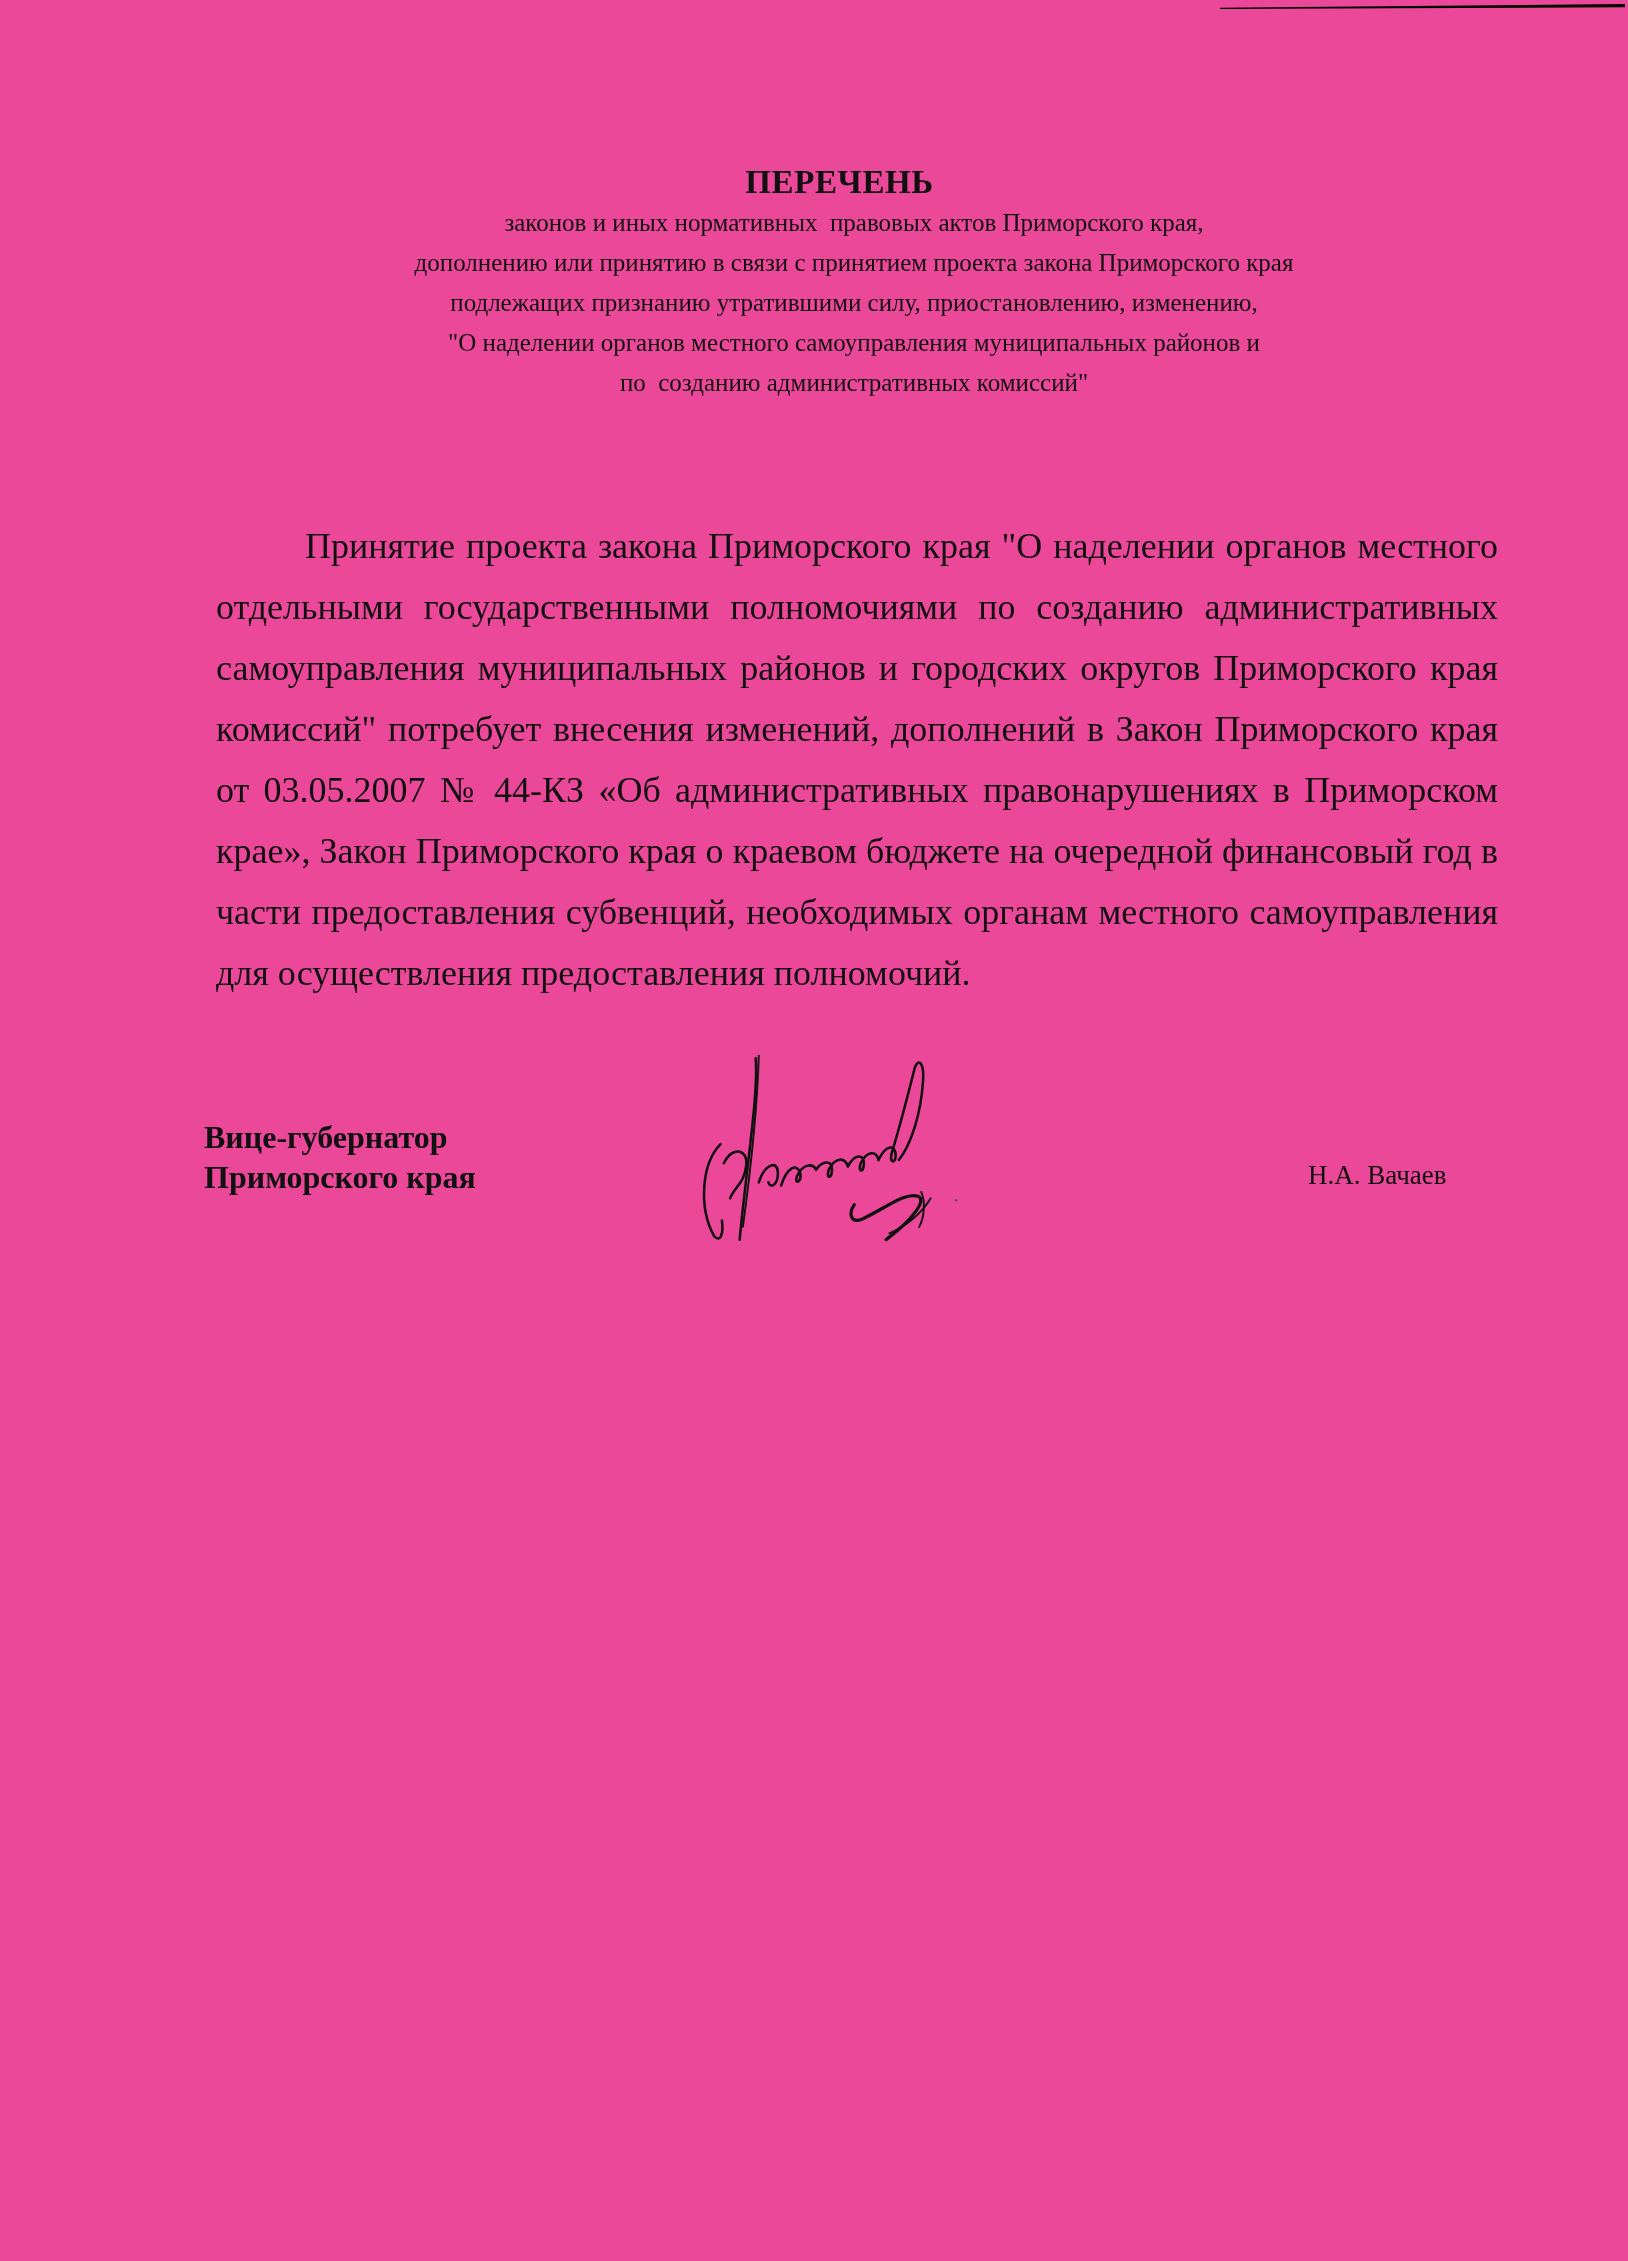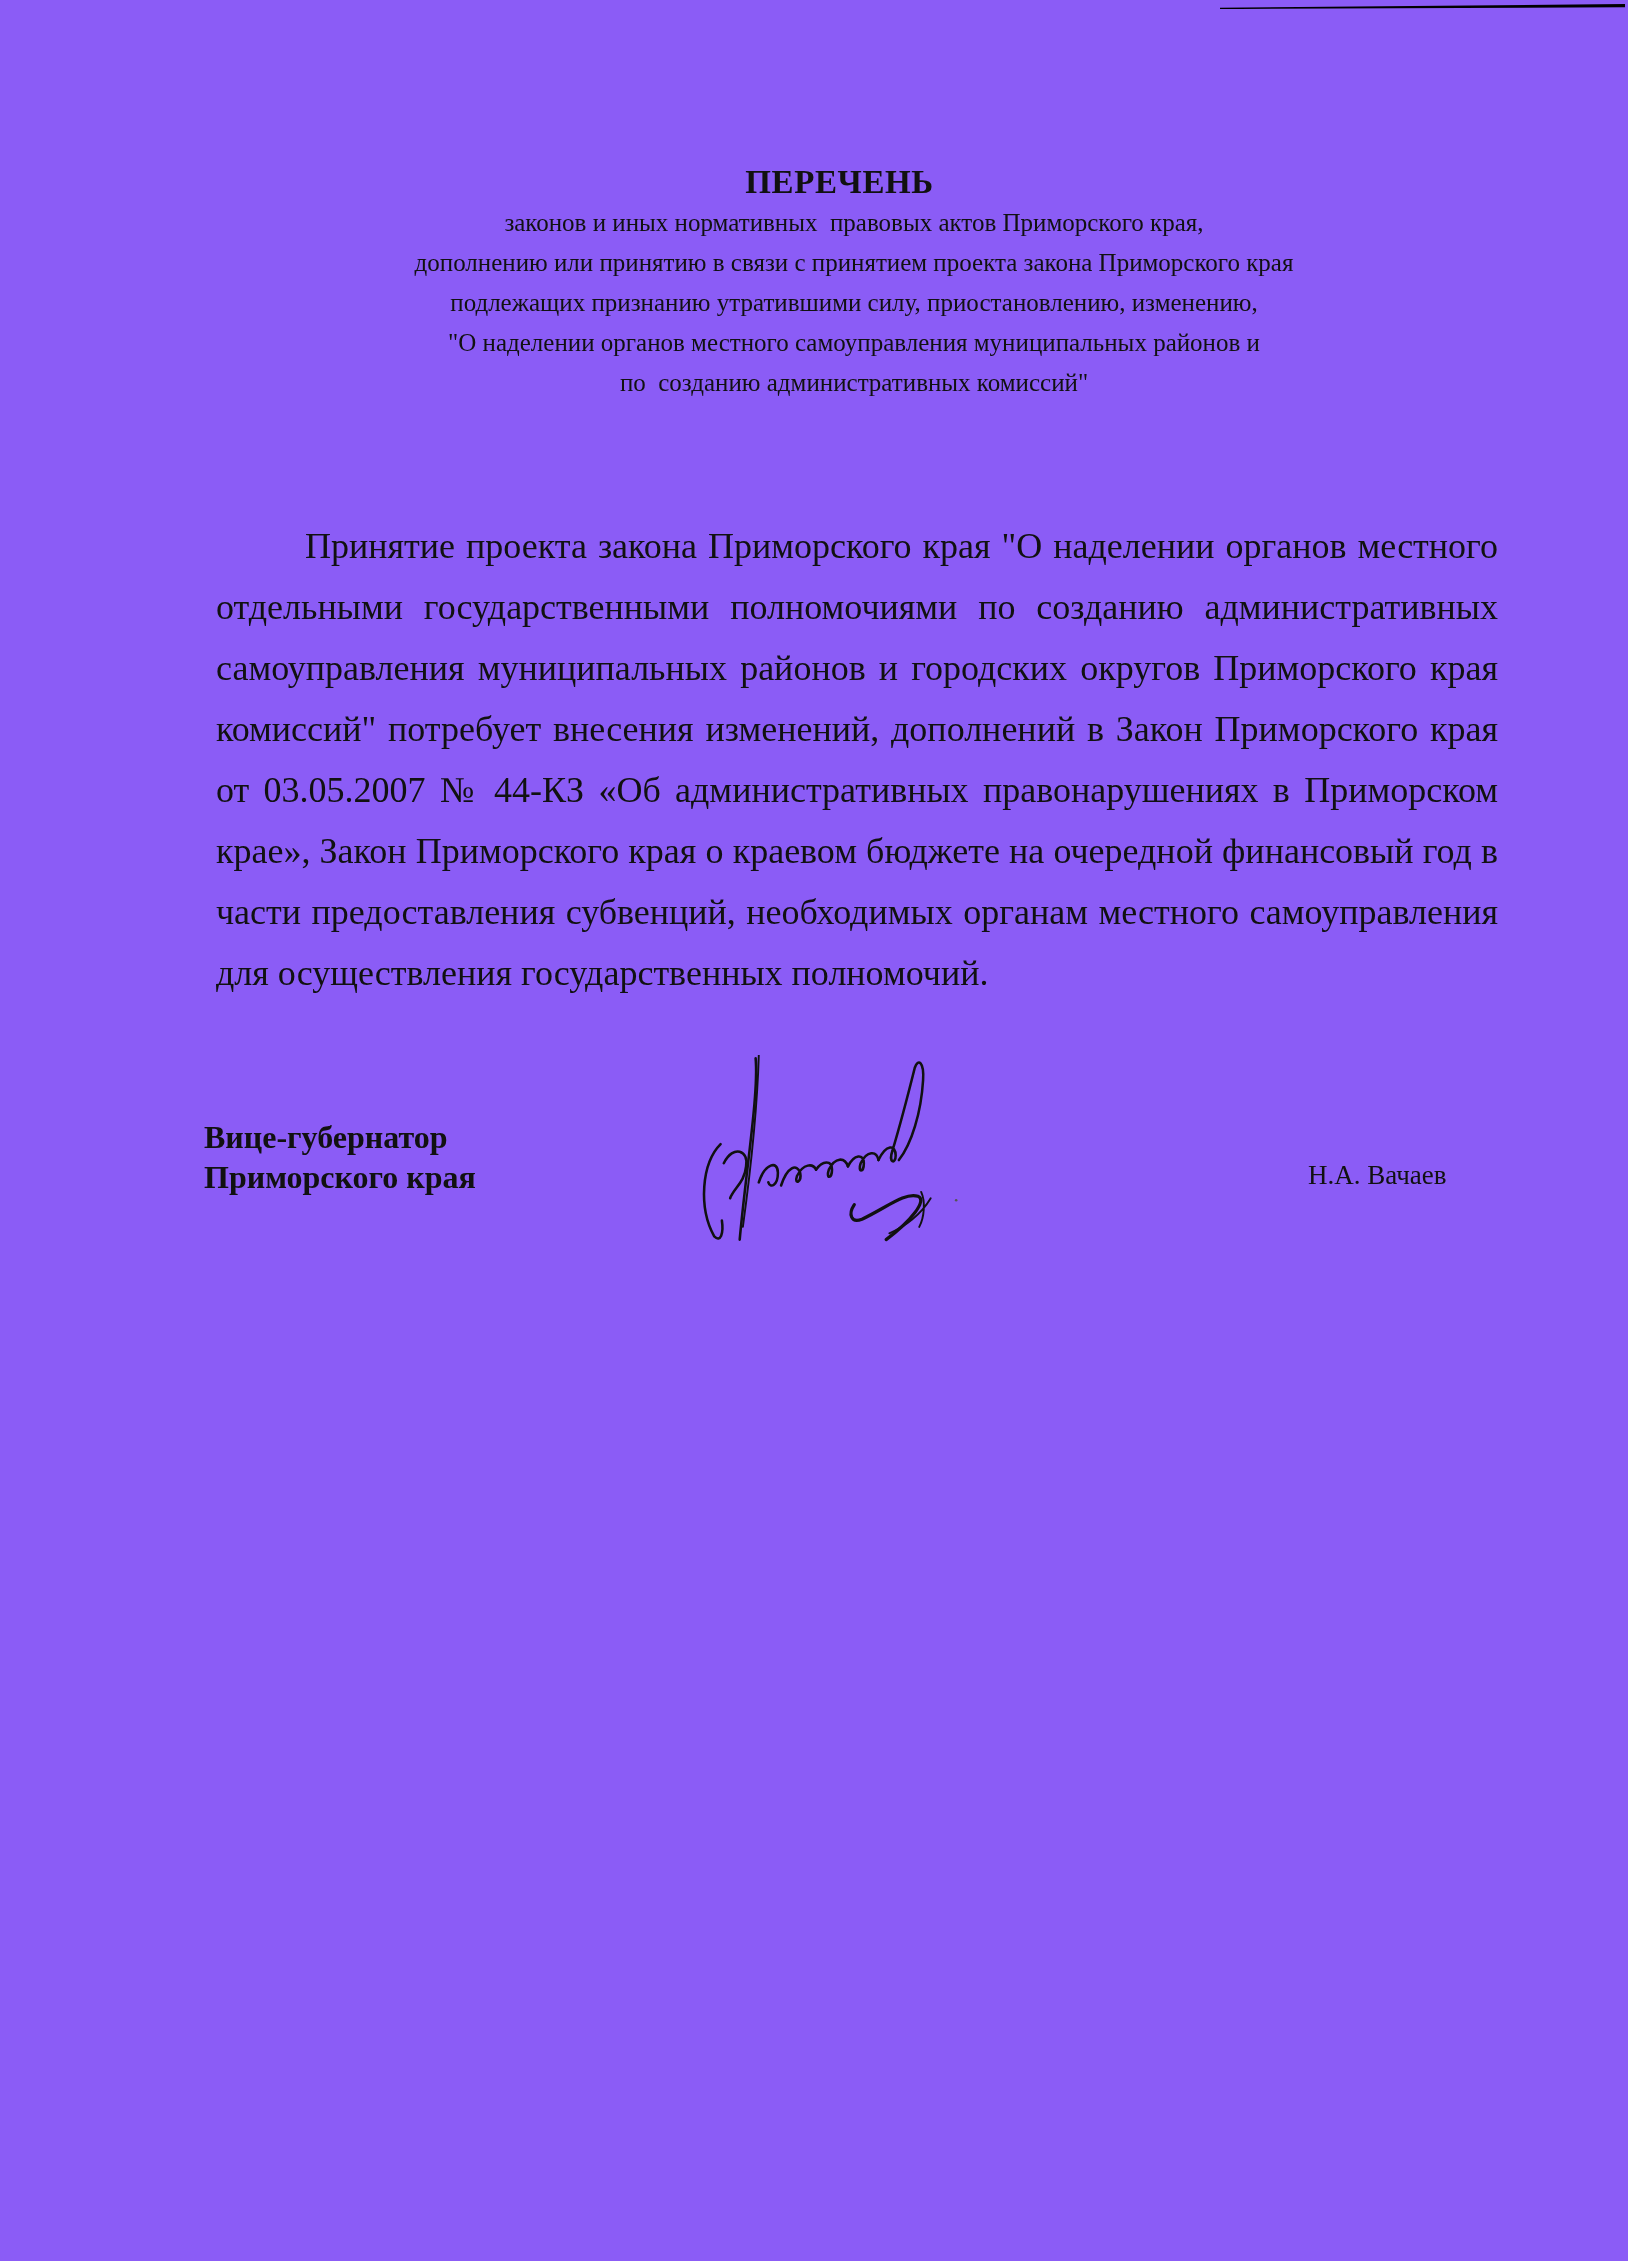--- a/index.html
+++ b/index.html
@@ -1,18 +1,18 @@
 <!DOCTYPE html>
 <html style="font-size:10.2px"><head>
 <meta charset="utf-8">
 <style>
   html, body { margin: 0; padding: 0; background: #ffffff; }
   body { width: 1628px; height: 2261px; position: relative; overflow: hidden;
          font-family: "Liberation Serif", "DejaVu Serif", serif; color: #111; }
-  .page { position: absolute; left: 0; top: 0; width: 1628px; height: 2261px; background: #8b5cf6; }
+  .page { position: absolute; left: 0; top: 0; width: 1628px; height: 2261px; background: #ec4899; }
   .scan-line { position: absolute; left: 1220px; top: 3.8px; width: 405px; height: 5.1px; }
   .title { position: absolute; left: 0; width: 1628px; top: 164px; text-align: center;
            font-weight: bold; font-size: 33px; letter-spacing: 0.6px; margin-left: 25.5px; }
   .subtitle { position: absolute; left: 191px; width: 1326px; top: 203px; text-align: center;
               font-size: 25px; line-height: 40px; }
   .subtitle div { white-space: pre; }
   .body-text { position: absolute; left: 216px; width: 1282px; top: 516px;
                font-size: 36px; line-height: 61px; text-align: justify; }
   .body-line { display: block; text-align: justify; text-align-last: justify; white-space: nowrap; }
   .body-line.first { text-indent: 89px; }
@@ -41,21 +41,21 @@
   </div>
 
   <div class="body-text">
     <span class="body-line first">Принятие проекта закона Приморского края "О наделении органов местного</span>
     <span class="body-line">отдельными государственными полномочиями  по созданию административных</span>
     <span class="body-line">самоуправления муниципальных районов и городских округов Приморского края</span>
     <span class="body-line">комиссий" потребует внесения изменений, дополнений в Закон Приморского края</span>
     <span class="body-line">от 03.05.2007 № 44-КЗ «Об административных правонарушениях в Приморском</span>
     <span class="body-line">крае», Закон Приморского края о краевом бюджете на очередной финансовый год в</span>
     <span class="body-line">части предоставления субвенций, необходимых органам местного самоуправления</span>
-    <span class="body-line last">для осуществления государственных полномочий.</span>
+    <span class="body-line last">для осуществления предоставления полномочий.</span>
   </div>
 
   <div class="sig-left">
     <div>Вице-губернатор</div>
     <div>Приморского края</div>
   </div>
 
   <svg class="signature" viewBox="0 0 620 300" fill="none" stroke="#111" stroke-linecap="round" stroke-linejoin="round">
     <path d="M40,140 C10,170 5,240 30,285 C40,295 45,280 42,260" stroke-width="4"></path>
     <path d="M95,5 C100,60 80,180 70,290" stroke-width="4"></path>

